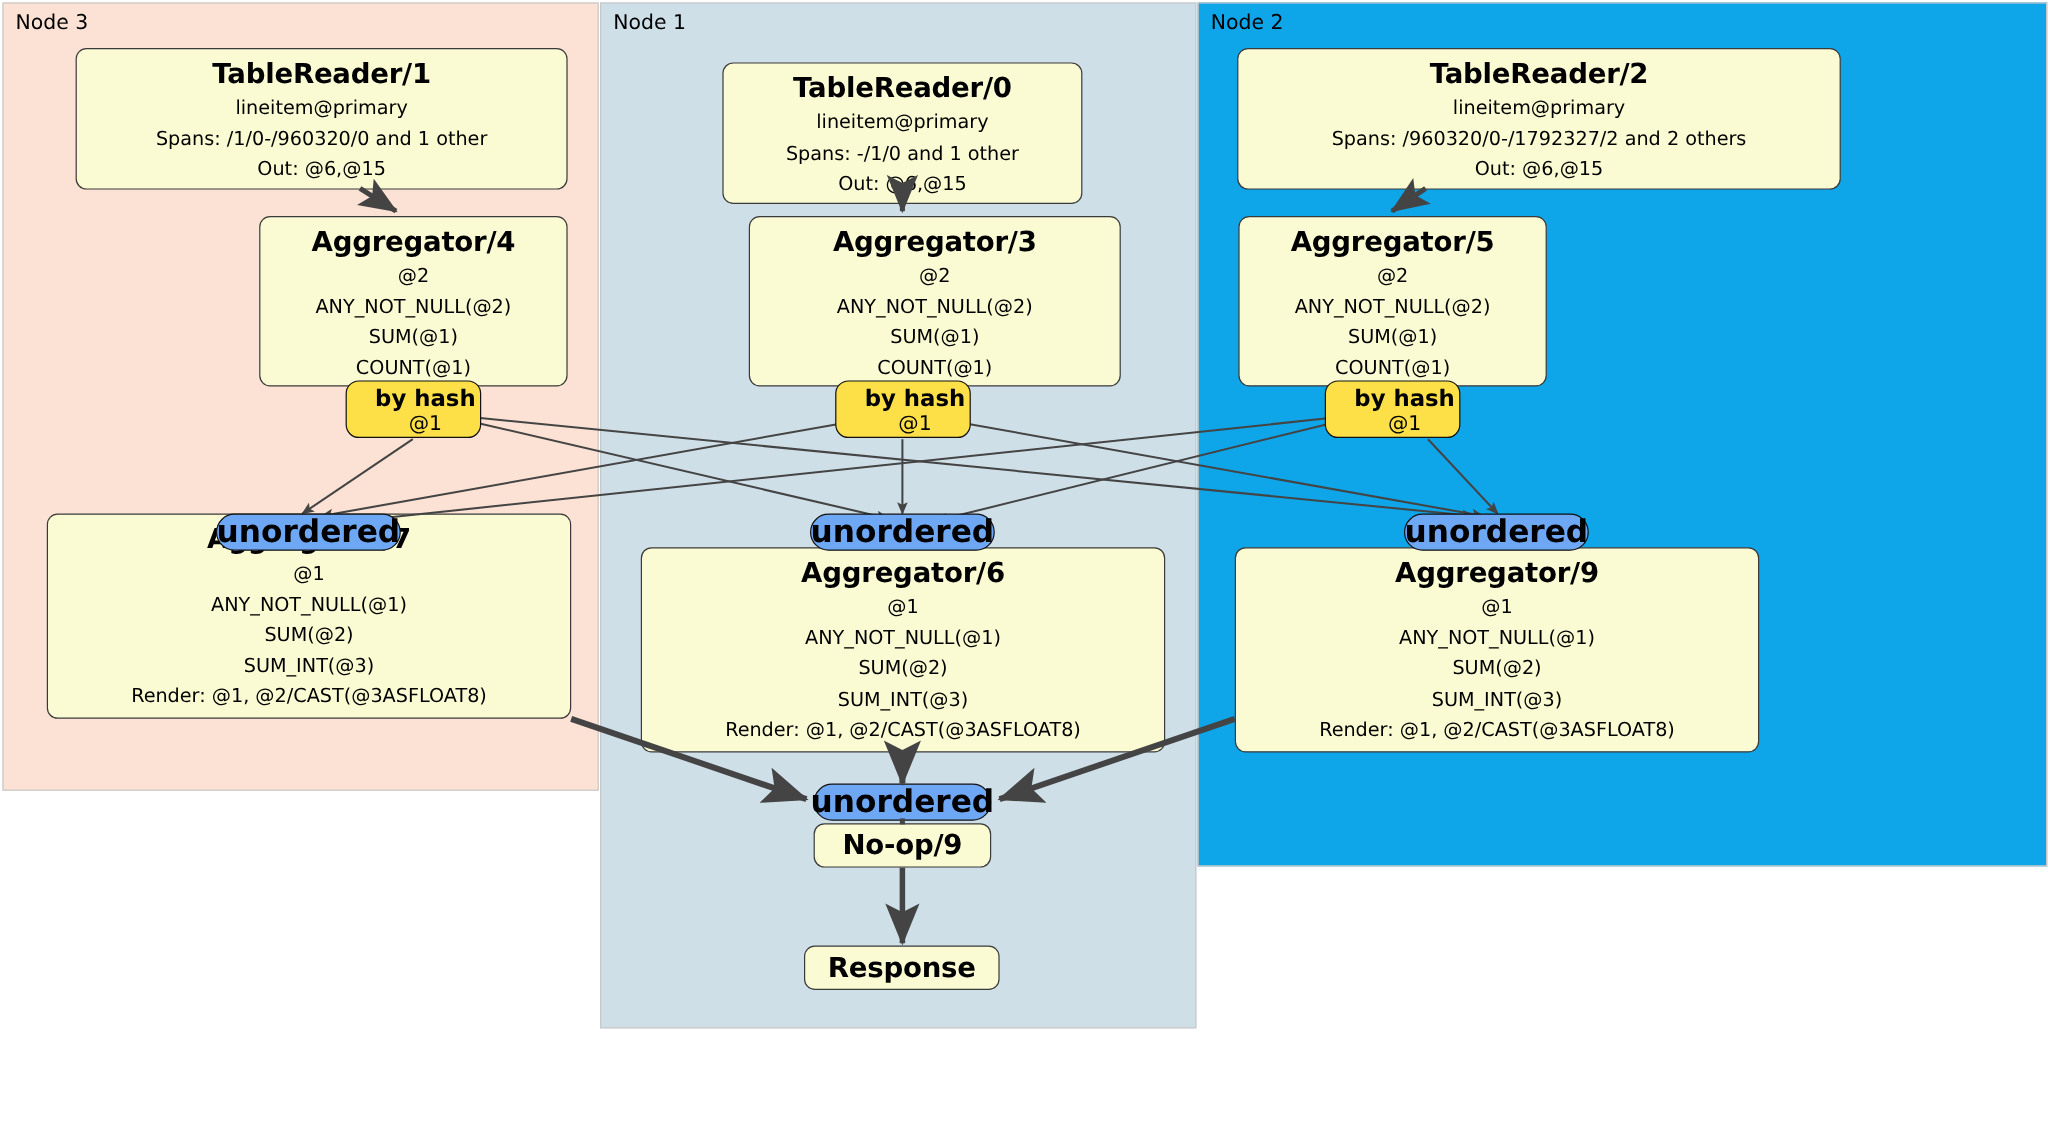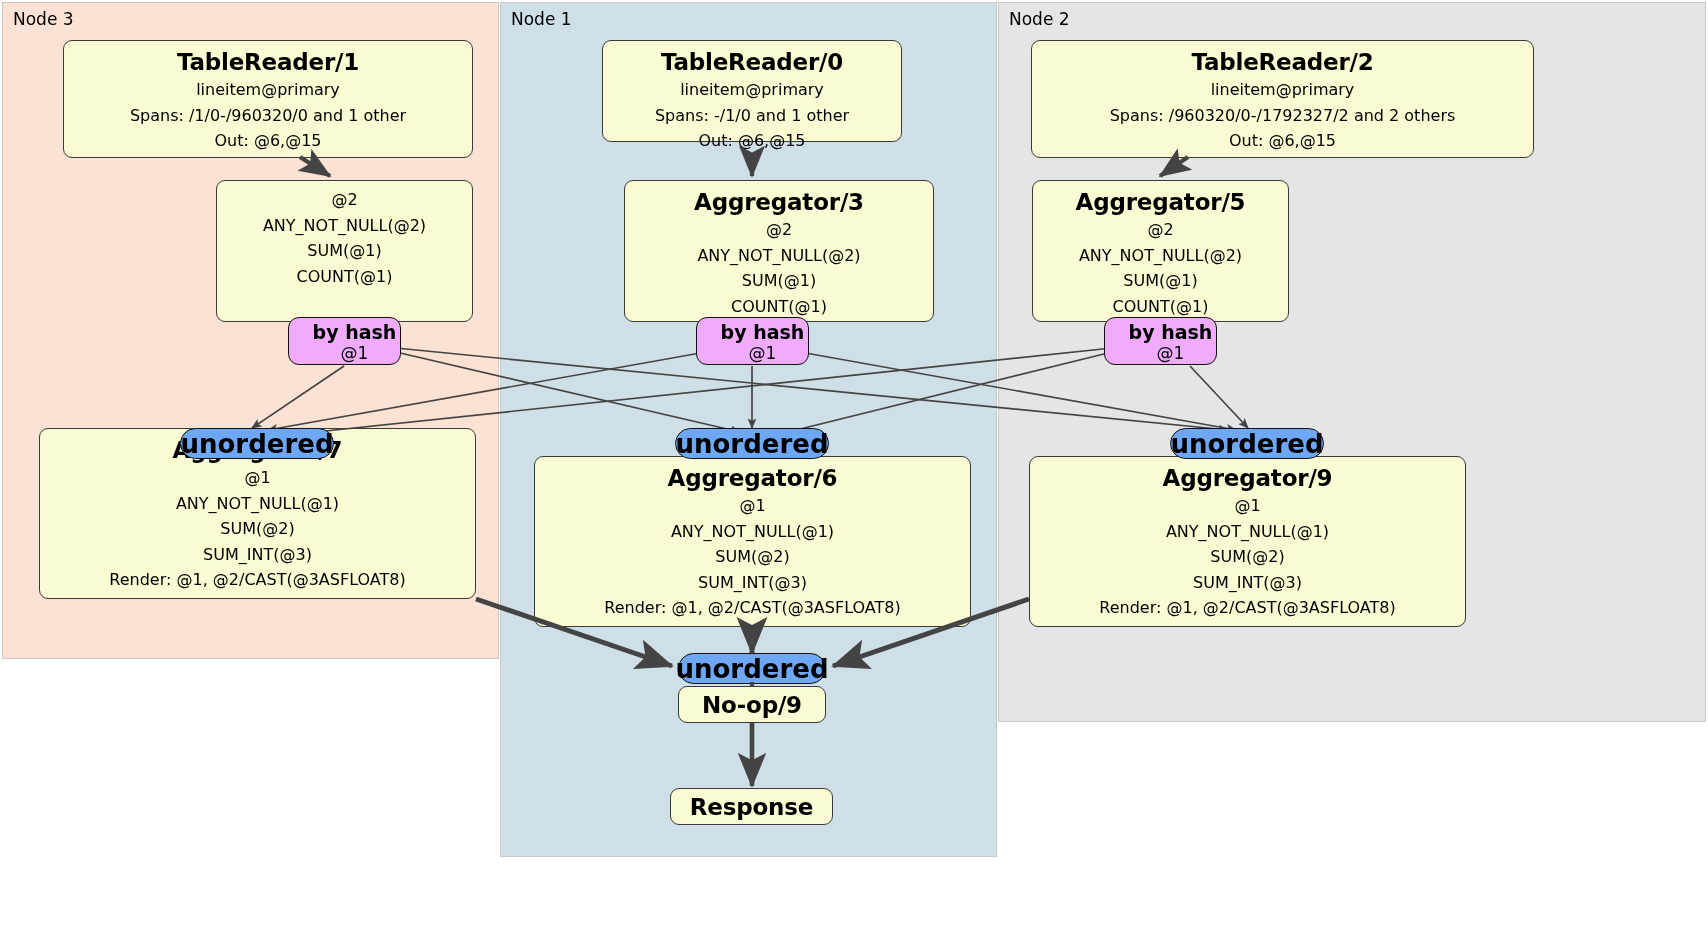--- a/index.html
+++ b/index.html
@@ -72,21 +72,21 @@
   .badge {
     position: absolute;
     box-sizing: border-box;
     border: 1.6px solid #111;
     text-align: center;
     color: #000;
     z-index: 6;
     font-family: "DejaVu Sans", sans-serif;
   }
   .badge.hash {
-    background: #f0abfc;
+    background: #fde047;
     border-radius: 11px;
     padding-top: 3px;
     padding-left: 20px;
   }
   .badge.hash .bl {
     font-weight: bold;
     font-size: 19px;
     line-height: 22px;
   }
   .badge.hash .bs {
@@ -123,21 +123,21 @@
 <div id="canvas">
 
   <div class="region" style="left:2px; top:2px; width:497px; height:657px; background:#fbe2d4;">
     <div class="region-label">Node 3</div>
   </div>
 
   <div class="region" style="left:500px; top:2px; width:497px; height:855px; background:#cfdfe8;">
     <div class="region-label">Node 1</div>
   </div>
 
-  <div class="region" style="left:998px; top:2px; width:708px; height:720px; background:#e5e5e5;">
+  <div class="region" style="left:998px; top:2px; width:708px; height:720px; background:#0ea5e9;">
     <div class="region-label">Node 2</div>
   </div>
 
   <svg id="edges">
     <defs>
       <marker id="ah" markerWidth="9" markerHeight="9" refX="7.2" refY="3.1" orient="auto" markerUnits="strokeWidth">
         <path d="M0,0 L7.6,3.1 L0,6.2 L1.6,3.1 z" fill="#444444"></path>
       </marker>
       <marker id="ahb" markerWidth="7" markerHeight="7" refX="5.6" refY="2.6" orient="auto" markerUnits="strokeWidth">
         <path d="M0,0 L6.2,2.6 L0,5.2 L1.3,2.6 z" fill="#444444"></path>
@@ -161,35 +161,36 @@
     <path d="M1190,366 L1248,428" stroke="#444" stroke-width="1.7" fill="none" marker-end="url(#ahb)"></path>
   </svg>
 
   <div class="proc" style="left:63px; top:40px; width:410px; height:118px;">
     <div class="ttl">TableReader/1</div>
     <div class="ln">lineitem@primary</div>
     <div class="ln">Spans: /1/0-/960320/0 and 1 other</div>
     <div class="ln">Out: @6,@15</div>
   </div>
 
-  <div class="proc" style="left:602px; top:40px; width:300px; height:102px;">
+  <div class="proc" style="left:602px; top:52px; width:300px; height:118px;">
     <div class="ttl">TableReader/0</div>
     <div class="ln">lineitem@primary</div>
     <div class="ln">Spans: -/1/0 and 1 other</div>
     <div class="ln">Out: @6,@15</div>
   </div>
 
   <div class="proc" style="left:1031px; top:40px; width:503px; height:118px;">
     <div class="ttl">TableReader/2</div>
     <div class="ln">lineitem@primary</div>
     <div class="ln">Spans: /960320/0-/1792327/2 and 2 others</div>
     <div class="ln">Out: @6,@15</div>
   </div>
 
   <div class="proc" style="left:216px; top:180px; width:257px; height:142px;">
+    <div class="ttl">Aggregator/4</div>
     <div class="ln">@2</div>
     <div class="ln">ANY_NOT_NULL(@2)</div>
     <div class="ln">SUM(@1)</div>
     <div class="ln">COUNT(@1)</div>
   </div>
 
   <div class="proc" style="left:624px; top:180px; width:310px; height:142px;">
     <div class="ttl">Aggregator/3</div>
     <div class="ln">@2</div>
     <div class="ln">ANY_NOT_NULL(@2)</div>

